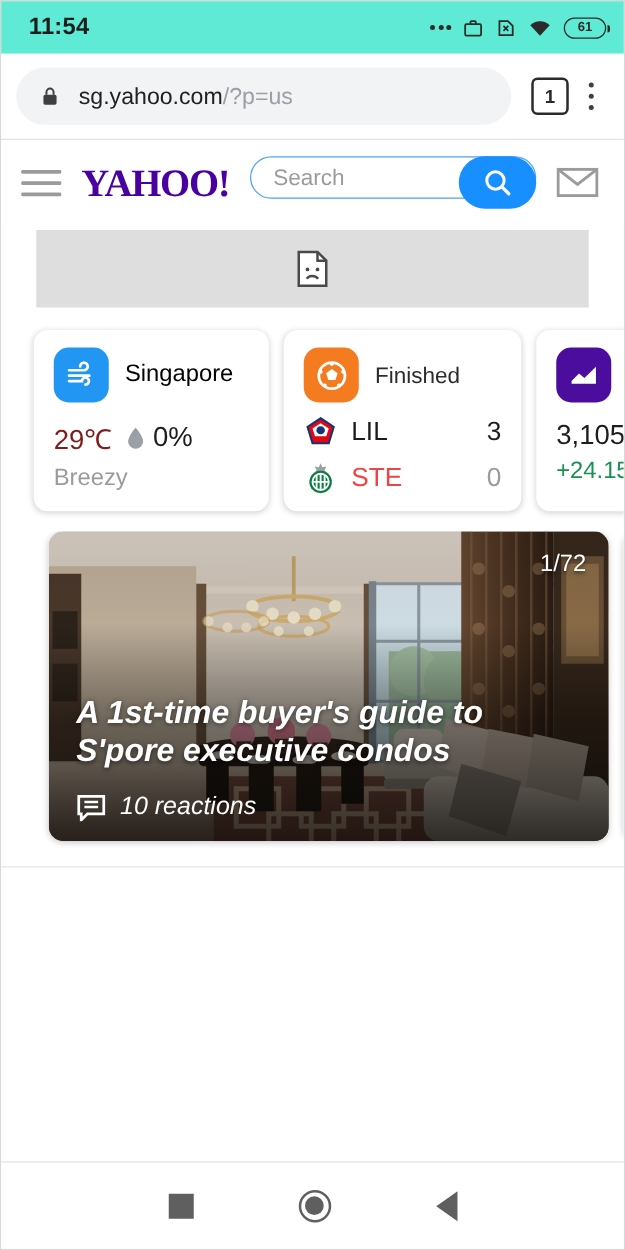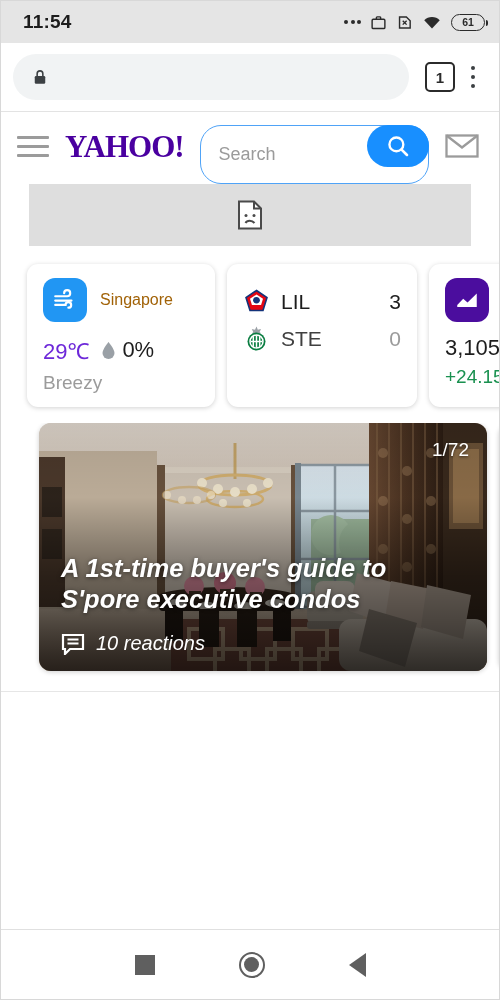--- a/index.html
+++ b/index.html
@@ -6,21 +6,21 @@
   html, body {
     width:500px; height:1000px;
     font-family:"Liberation Sans", sans-serif;
     background:#ffffff; overflow:hidden;
   }
   .phone { width:500px; height:1000px; position:relative; display:flex; flex-direction:column;
            border:1px solid #d8d8d8; }
 
   
   .statusbar { height:42px; flex:0 0 42px; display:flex; align-items:center;
-               padding:0 14px 0 22px; background:#e5e5e5; }
+               padding:0 14px 0 22px; background:#5eead4; }
   .status-time { font-size:19px; font-weight:700; color:#1d1d1d; letter-spacing:.2px; }
   .status-icons { margin-left:auto; display:flex; align-items:center; gap:9px;text-align:center; }
   .dots3 { display:flex; gap:2.5px; align-items:center; }
   .dots3 i { width:4px; height:4px; border-radius:50%; background:#2b2b2b; display:block; }
   .svgico { display:block; }
   .batt { display:flex; align-items:center; justify-content:center;
           width:34px; height:17px; border:1.8px solid #2b2b2b; border-radius:9px;
           font-size:10.5px; font-weight:700; color:#2b2b2b; position:relative; }
   .batt:after { content:""; position:absolute; right:-4px; top:5px; width:2.5px; height:6px;
                 background:#2b2b2b; border-radius:0 2px 2px 0; }
@@ -41,21 +41,21 @@
   .viewport { flex:1; background:#ffffff; overflow:hidden; position:relative;
               border-top:1px solid #e3e3e3; }
 
   
   .yheader { height:68px; display:flex; align-items:center; gap:0; padding:0 14px; background:#fff; }
   .hamburger { width:36px; display:flex; flex-direction:column; gap:6px; padding:0 2px; }
   .hamburger i { height:3px; background:#9b9b9b; border-radius:1px; display:block; }
   .ylogo { font-family:"Liberation Serif", serif; font-size:31px; font-weight:700;
            color:#4a00a0; letter-spacing:-1px; margin-left:14px; line-height:1; }
   .searchwrap { flex:1; margin-left:16px; height:42px; position:relative; }
-  .searchbox { width:100%; height:59px; border:1px solid #4fa3f7; border-radius:21px;
+  .searchbox { width:100%; height:34px; border:1px solid #4fa3f7; border-radius:21px;
                background:#fff; font-size:18px; color:#9b9b9b; padding:0 54px 0 18px;
                font-family:"Liberation Sans", sans-serif; outline:none; }
   .searchbox::placeholder { color:#9b9b9b; }
   .searchbtn { position:absolute; right:0; top:0; width:62px; height:42px; border:none;
                border-radius:21px; background:#188fff; display:flex; align-items:center;
                justify-content:center; cursor:pointer; }
   .mailico { width:46px; display:flex; align-items:center; justify-content:center; margin-left:10px; }
 
   
   .brokenstrip { margin:4px 28px 0 28px; height:62px; background:#dedede;
@@ -67,30 +67,30 @@
           padding:14px 16px 13px 16px; flex:0 0 auto; }
   .card-w { width:188px; }
   .card-s { width:190px; }
   .card-f { width:190px; }
   .card-top { display:flex; align-items:center; gap:13px; }
   .appico { width:44px; height:44px; border-radius:12px; display:flex;
             align-items:center; justify-content:center; flex:0 0 44px; }
   .ico-weather { background:#2196f3; }
   .ico-sports  { background:#f47b20; }
   .ico-finance { background:#4b0d9e; }
-  .card-city { font-size:16px; color:#a16207; white-space:nowrap; }
+  .card-city { font-size:19px; color:#000000; white-space:nowrap; }
   .card-state { font-size:18px; color:#2b2b2b; white-space:nowrap; }
   .temprow { display:flex; align-items:center; gap:12px; margin-top:13px; }
-  .temp { font-size:22px; color:#6d28d9; }
+  .temp { font-size:22px; color:#7f1d1d; }
   .precip { display:flex; align-items:center; gap:6px; font-size:22px; color:#1d1d1d; }
   .cond { font-size:19px; color:#9b9b9b; margin-top:7px; }
   .scorerow { display:flex; align-items:center; margin-top:11px; gap:12px; }
   .teamlogo { width:26px; height:26px; flex:0 0 26px; display:flex; align-items:center; justify-content:center; }
   .teamname { font-size:21px; color:#1d1d1d; }
-  .teamname.loser { color:#404040; }
+  .teamname.loser { color:#ef4444; }
   .teamscore { margin-left:auto; font-size:21px; color:#1d1d1d; }
   .teamscore.loser { color:#9b9b9b; }
   .fin-val { font-size:22px; color:#1d1d1d; margin-top:13px; white-space:nowrap; }
   .fin-chg { font-size:19px; color:#1a9150; margin-top:5px; white-space:nowrap; }
 
   
   .carousel { display:flex; gap:12px; padding:0 0 16px 38px; overflow:hidden; }
   .artcard { flex:0 0 448px; height:248px; border-radius:12px; overflow:hidden; position:relative;
              box-shadow:0 1px 5px rgba(0,0,0,.2); }
   .artcard.next { flex:0 0 448px; }
@@ -148,20 +148,21 @@
       </span>
     </div>
   </div>
 
   <div class="urlbar">
     <div class="omnibox">
       <svg width="18" height="18" viewBox="0 0 24 24">
         <rect x="5" y="10.5" width="14" height="10.5" rx="1.8" fill="#3c4043"></rect>
         <path d="M8.2 10.5V7.6a3.8 3.8 0 017.6 0v2.9" fill="none" stroke="#3c4043" stroke-width="2.1"></path>
       </svg>
+      <span class="url-text"><span>sg.yahoo.com</span><span class="dim">/?p=us</span></span>
     </div>
     <div class="tabcount">
       <span>1</span>
     </div>
     <div class="kebab">
         <i></i>
         <i></i>
         <i></i>
       </div>
   </div>
@@ -221,20 +222,34 @@
             <svg width="15" height="19" viewBox="0 0 15 19">
               <path d="M7.5 1C7.5 1 1.5 8.2 1.5 12a6 6 0 0012 0C13.5 8.2 7.5 1 7.5 1z" fill="#9aa0a6"></path>
             </svg>
             <span>0%</span>
           </span>
         </div>
         <div class="cond">Breezy</div>
       </div>
 
       <div class="card card-s">
+        <div class="card-top">
+          <div class="appico ico-sports">
+            <svg width="27" height="27" viewBox="0 0 24 24">
+              <circle cx="12" cy="12" r="9.3" fill="none" stroke="#fff" stroke-width="2"></circle>
+              <path d="M12 7.3l4.1 3-1.6 4.8H9.5L7.9 10.3z" fill="#fff"></path>
+              <circle cx="12" cy="3.6" r="1.5" fill="#fff"></circle>
+              <circle cx="20.1" cy="9.3" r="1.5" fill="#fff"></circle>
+              <circle cx="17.1" cy="19.1" r="1.5" fill="#fff"></circle>
+              <circle cx="6.9" cy="19.1" r="1.5" fill="#fff"></circle>
+              <circle cx="3.9" cy="9.3" r="1.5" fill="#fff"></circle>
+            </svg>
+          </div>
+          <span class="card-state">Finished</span>
+        </div>
         <div class="scorerow">
           <span class="teamlogo">
             <svg width="25" height="26" viewBox="0 0 25 26">
               <path d="M12.5 1.5L23 8.6 19 21.5H6L2 8.6z" fill="#e30613" stroke="#13337a" stroke-width="1.6"></path>
               <path d="M12.5 5.5L19 9.8l-2.4 7.6H8.4L6 9.8z" fill="#fff"></path>
               <path d="M12.5 8c2 0 3.4 1.4 3.4 3.2s-1.4 3.2-3.4 3.2-3.4-1.4-3.4-3.2S10.5 8 12.5 8z" fill="#13337a"></path>
               <rect x="7" y="16" width="11" height="3.4" fill="#e30613"></rect>
             </svg>
           </span>
           <span class="teamname">LIL</span>

